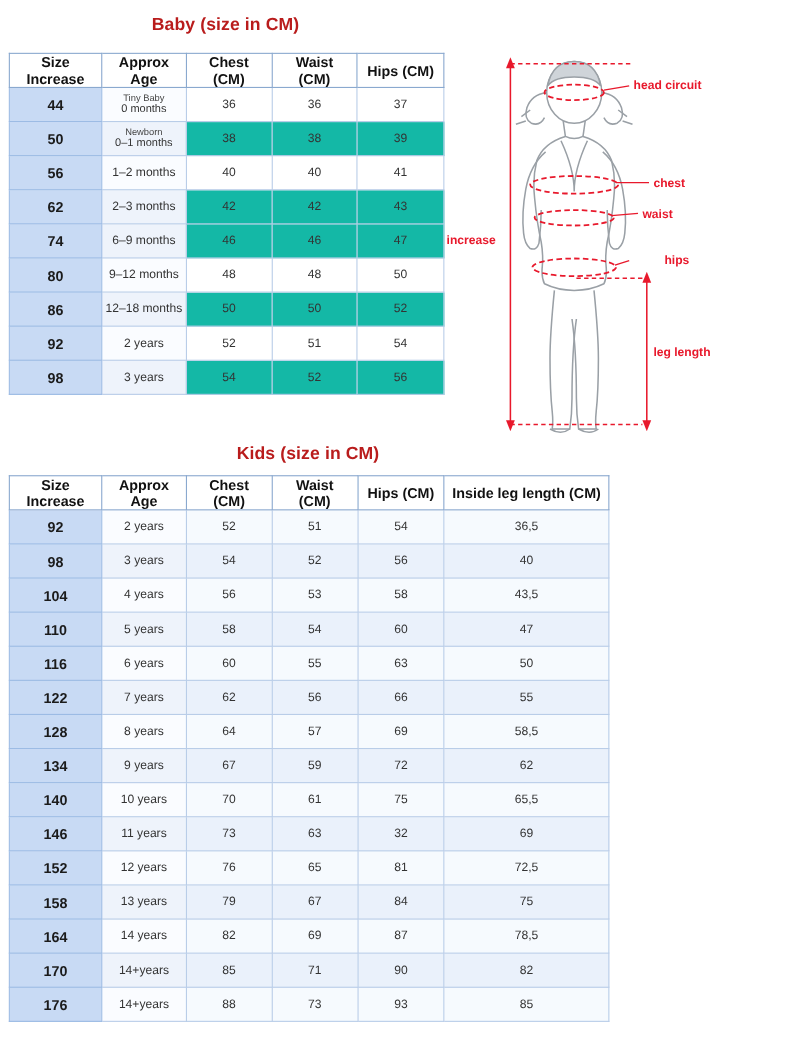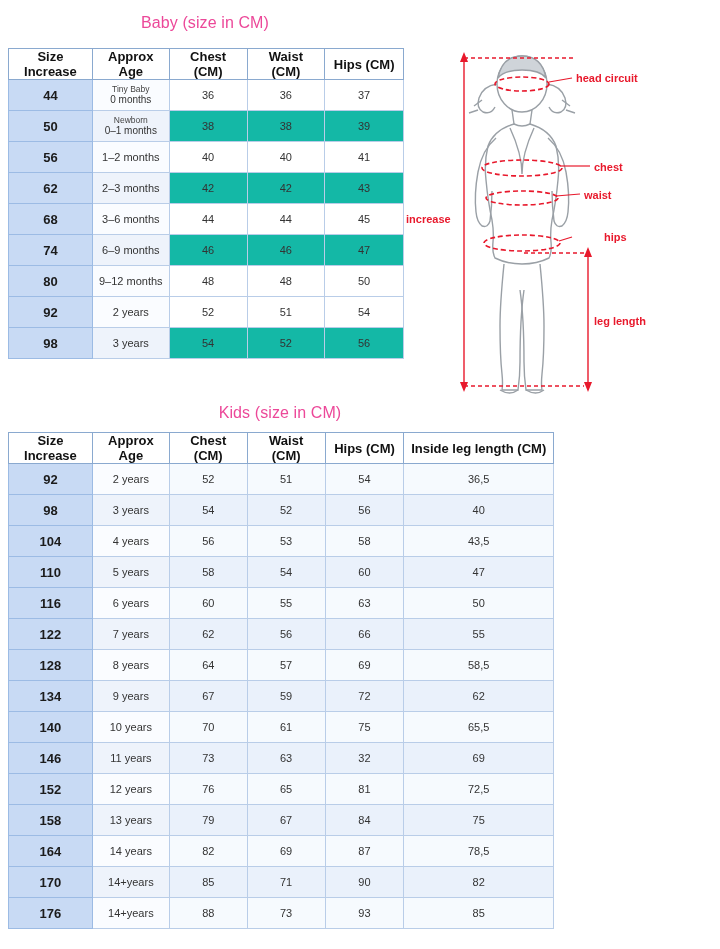--- a/index.html
+++ b/index.html
@@ -9,22 +9,22 @@
     background: #ffffff;
     font-family: "Liberation Sans", sans-serif;
     color: #222;
   }
   .page { position: relative; width: 720px; height: 949px; overflow: hidden; }
 
   
   .title {
     text-align: center;
     font-size: 16px;
-    font-weight: normal;
-    color: #ec4899;
+    font-weight: bold;
+    color: #b91c1c;
     letter-spacing: .1px;
   }
   #baby-title { position: absolute; left: 0; top: 14px; width: 410px; }
   #kids-title { position: absolute; left: 0; top: 404px; width: 560px; }
 
   
   table {
     border-collapse: collapse;
     font-size: 11px;
   }
@@ -152,39 +152,39 @@
             <td class="m">41</td>
           </tr>
           <tr>
             <td class="size">62</td>
             <td class="age alt">2–3 months</td>
             <td class="m alt">42</td>
             <td class="m alt">42</td>
             <td class="m alt">43</td>
           </tr>
           <tr>
-            <td class="size">68</td>
-            <td class="age">3–6 months</td>
-            <td class="m">44</td>
-            <td class="m">44</td>
-            <td class="m">45</td>
-          </tr>
-          <tr>
             <td class="size">74</td>
             <td class="age alt">6–9 months</td>
             <td class="m alt">46</td>
             <td class="m alt">46</td>
             <td class="m alt">47</td>
           </tr>
           <tr>
             <td class="size">80</td>
             <td class="age">9–12 months</td>
             <td class="m">48</td>
             <td class="m">48</td>
             <td class="m">50</td>
+          </tr>
+          <tr>
+            <td class="size">86</td>
+            <td class="age alt">12–18 months</td>
+            <td class="m alt">50</td>
+            <td class="m alt">50</td>
+            <td class="m alt">52</td>
           </tr>
           <tr>
             <td class="size">92</td>
             <td class="age">2 years</td>
             <td class="m">52</td>
             <td class="m">51</td>
             <td class="m">54</td>
           </tr>
           <tr>
             <td class="size">98</td>

